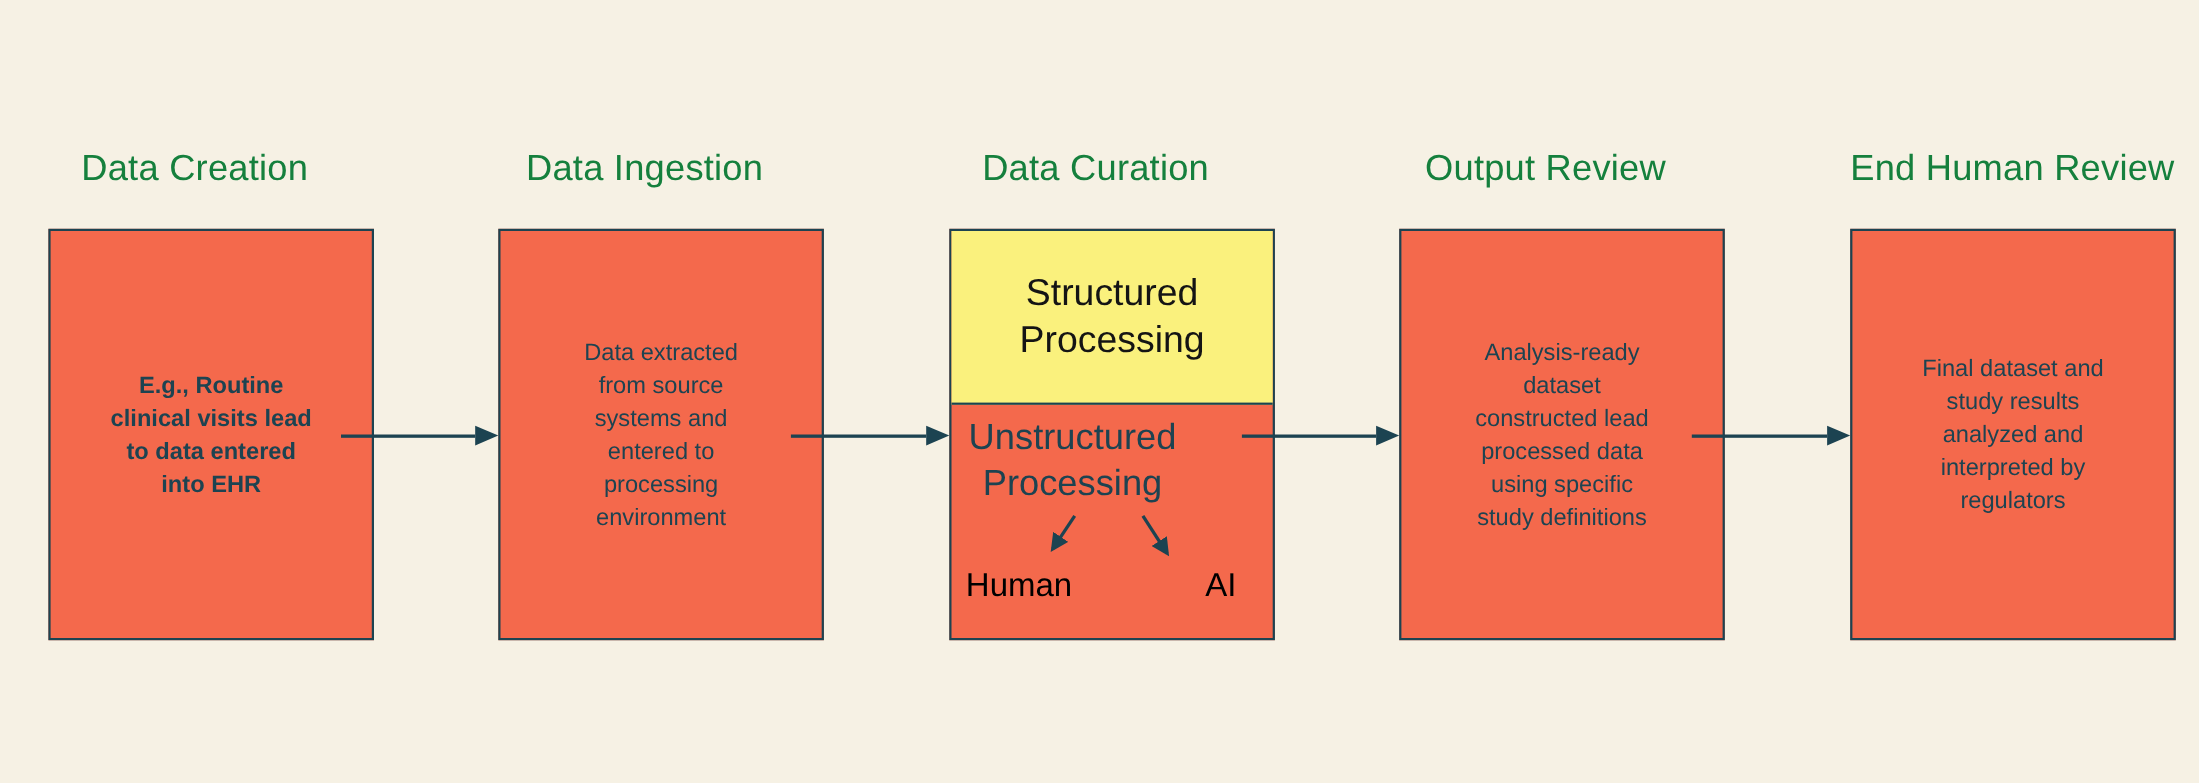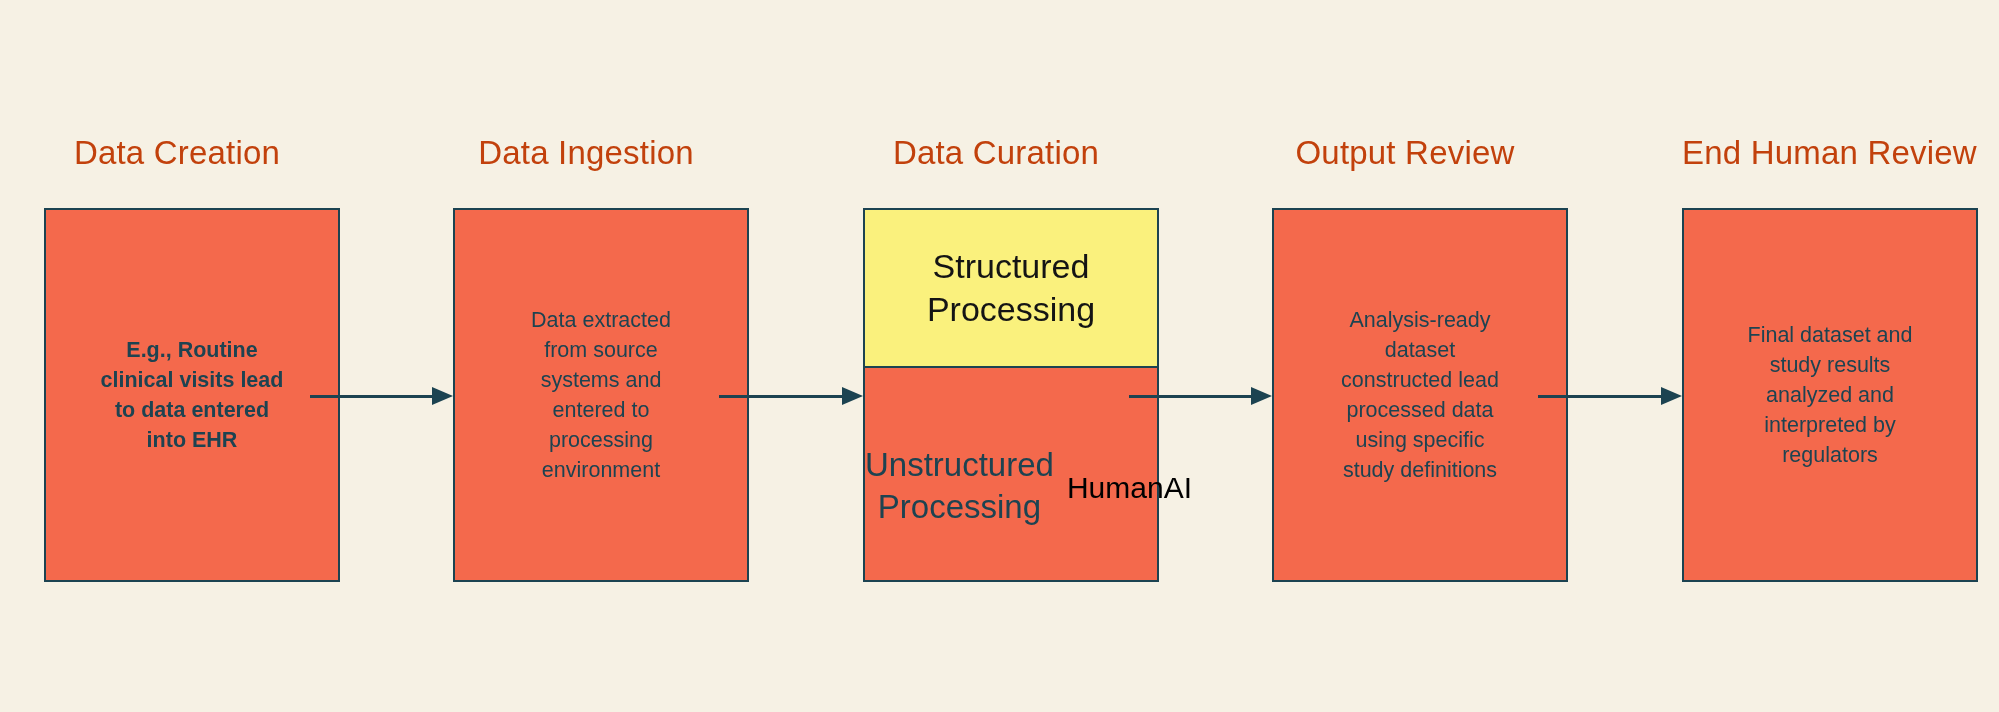--- a/index.html
+++ b/index.html
@@ -5,21 +5,21 @@
   * { margin: 0; padding: 0; box-sizing: border-box; }
   html, body { background: #F6F1E4; }
   body {
     width: 1999px; height: 712px;
     position: relative; overflow: hidden;
     font-family: "Liberation Sans", sans-serif;
   }
   .stage-title {
     position: absolute; top: 134px; width: 266px;
     text-align: center; font-size: 33px; font-weight: 400;
-    color: #c2410c; letter-spacing: 0.2px; white-space: nowrap;
+    color: #15803d; letter-spacing: 0.2px; white-space: nowrap;
   }
   .box {
     position: absolute; top: 208px; width: 296px; height: 374px;
     background: #F4694C; border: 2.5px solid #1C4351;
     display: flex; align-items: center; justify-content: center;
   }
   .box-text {
     font-size: 21.5px; line-height: 30px; color: #1D4351;
     text-align: center;
   }
@@ -32,21 +32,21 @@
   
   .box.curation { padding: 0; display: flex; flex-direction: column; align-items: stretch; justify-content: flex-start; }
   .curation-top {
     height: 158px; background: #FAF17D; border-bottom: 2.5px solid #1C4351;
     display: flex; align-items: center; justify-content: center;
   }
   .structured-label {
     font-size: 34px; line-height: 43px; color: #141414; text-align: center; width: 200px;
   }
   .curation-bottom {
-    flex: 1; display: flex; align-items: center; padding-top: 24px;
+    flex: 1; display: flex; flex-direction: column; padding-top: 8px;
   }
   .unstructured-label {
     font-size: 33px; line-height: 42px; color: #1D4351; text-align: center; width: 220px;
   }
   .split-arrows { display: block; margin-top: 5px; }
   .human-ai-row {
     width: 100%; display: flex; justify-content: space-between;
     padding: 0 33px 0 13px; margin-top: 3px;
     font-size: 30px; color: #000000;
   }

